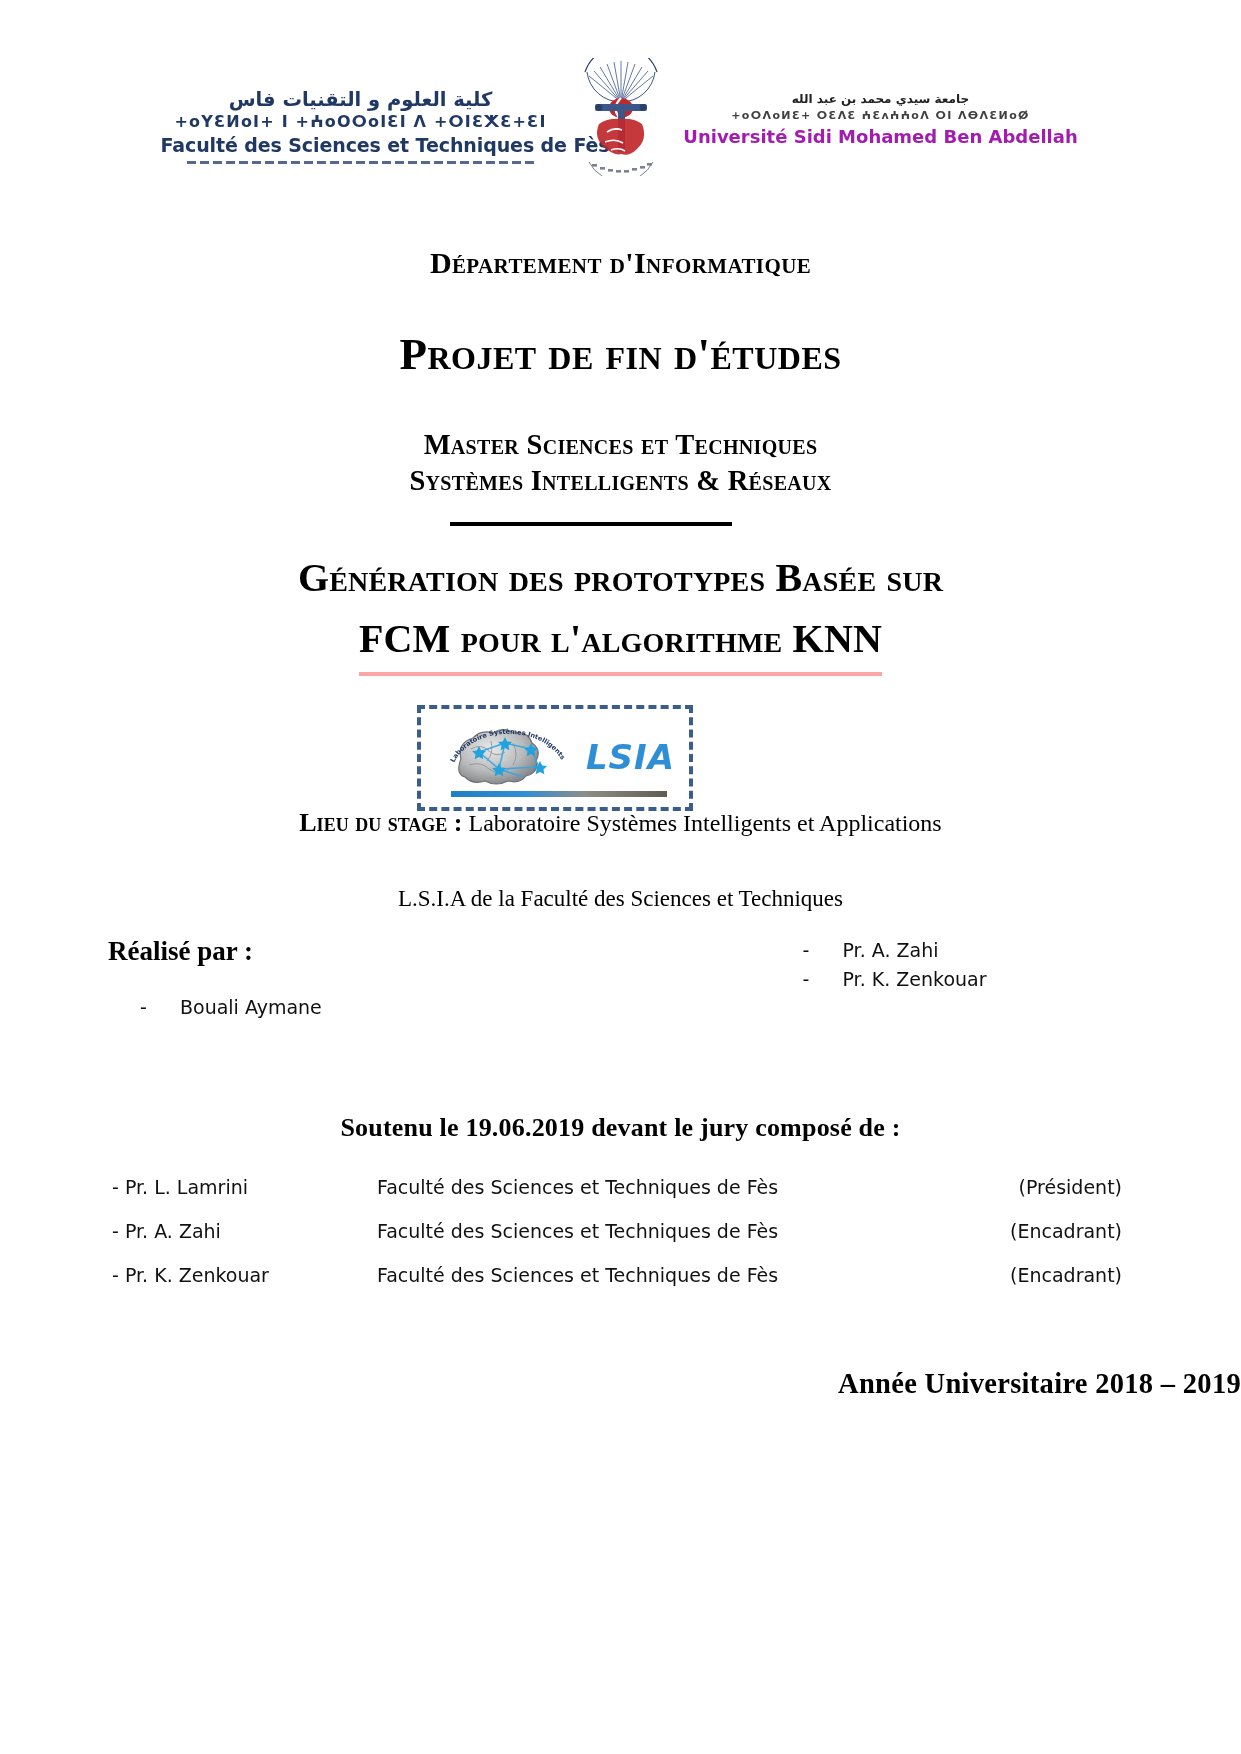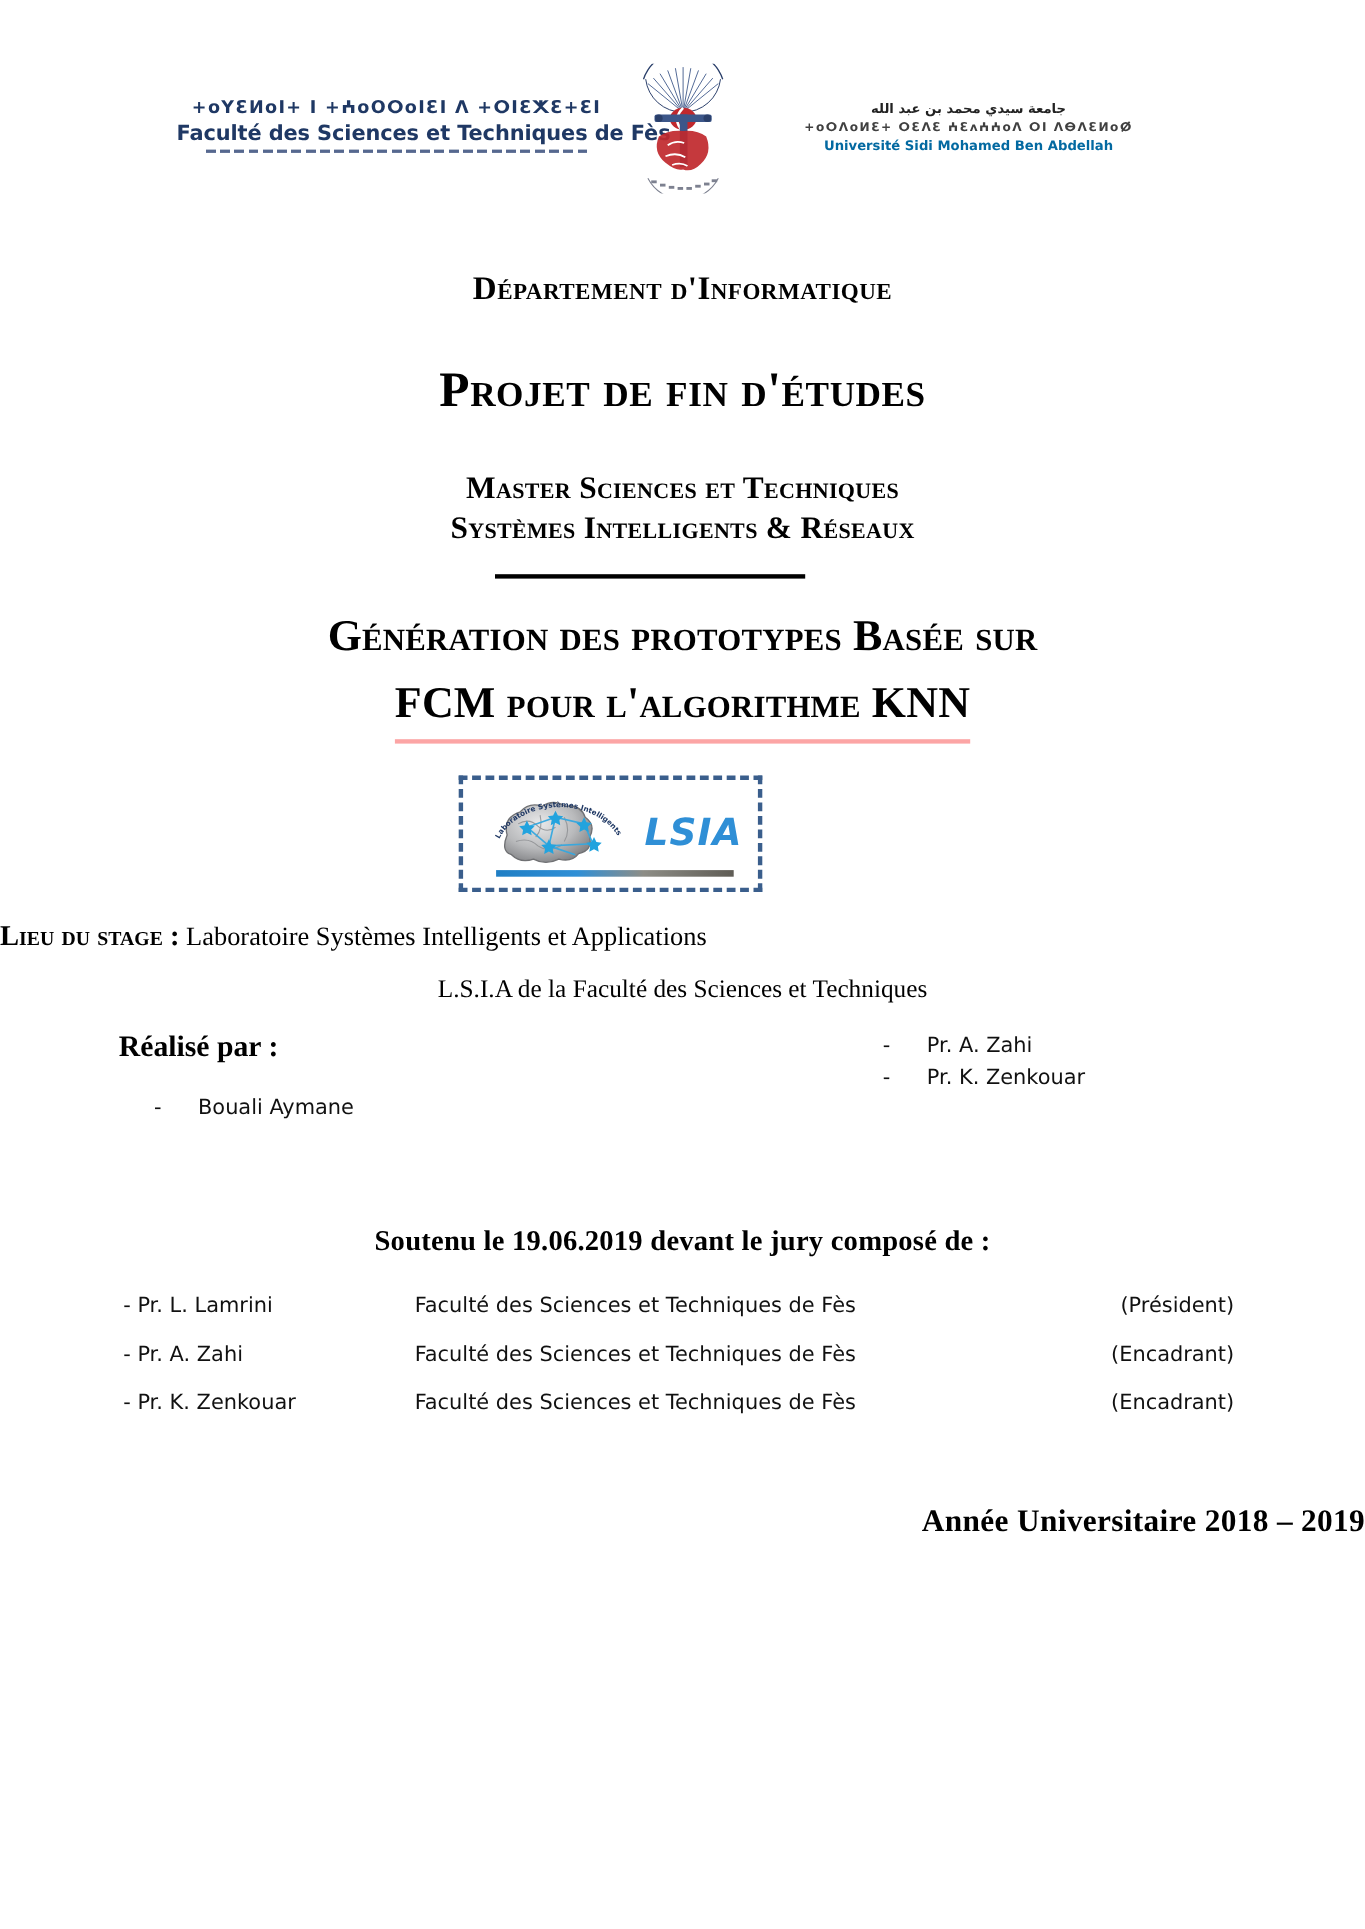--- a/index.html
+++ b/index.html
@@ -94,23 +94,23 @@
     font-family: "DejaVu Sans", sans-serif;
     font-size: 11px;
     font-weight: bold;
     color: #404040;
     letter-spacing: 1.4px;
     line-height: 1.45;
     white-space: nowrap;
   }
   .umba-french {
     font-family: "DejaVu Sans", sans-serif;
-    font-size: 12px;
-    font-weight: bold;
-    color: #0369a1;
+    font-size: 18px;
+    font-weight: bold;
+    color: #a21caf;
     line-height: 1.45;
     white-space: nowrap;
   }
 
   
   .sc {
     font-variant: small-caps;
     font-weight: bold;
     text-align: center;
     font-family: "Liberation Serif", serif;
@@ -206,23 +206,24 @@
     left: 30px;
     bottom: 10px;
     width: 216px;
     height: 6px;
     background: linear-gradient(to right, #1f7ec4 0%, #2f8fd6 34%, #8d8d86 62%, #5f5c55 100%);
   }
 
   
   .stage-line {
     position: absolute;
-    top: 836px;
-    left: 0;
-    width: 1241px;
+    top: 808px;
+    left: 0;
+    width: 1241px;
+    text-align: center;
     font-size: 24px;
   }
   .stage-label {
     font-variant: small-caps;
     font-weight: bold;
     font-size: 26px;
   }
   .stage-sub {
     position: absolute;
     top: 886px;
@@ -312,20 +313,21 @@
     font-family: "Liberation Serif", serif;
     letter-spacing: 0.3px;
   }
 </style>
 </head>
 <body>
 
 <div class="header">
 
   <div class="fst-block">
+    <div class="fst-arabic">كلية العلوم و التقنيات فاس</div>
     <div class="fst-tifinagh">+oYƐⵍoI+  I  +ⵄoOⵔoIƐI  Ʌ  +ⵔIƐⵅƐ+ƐI</div>
     <div class="fst-french">Faculté des Sciences et Techniques de Fès</div>
     <div class="fst-rule"></div>
   </div>
 
   <div class="seal">
     <svg width="92" height="118" viewBox="0 0 92 118">
 
       <g stroke="#2a3f6a" stroke-width="0.9" fill="none">
         <path d="M46 44 A 34 34 0 0 1 12 14"></path>

